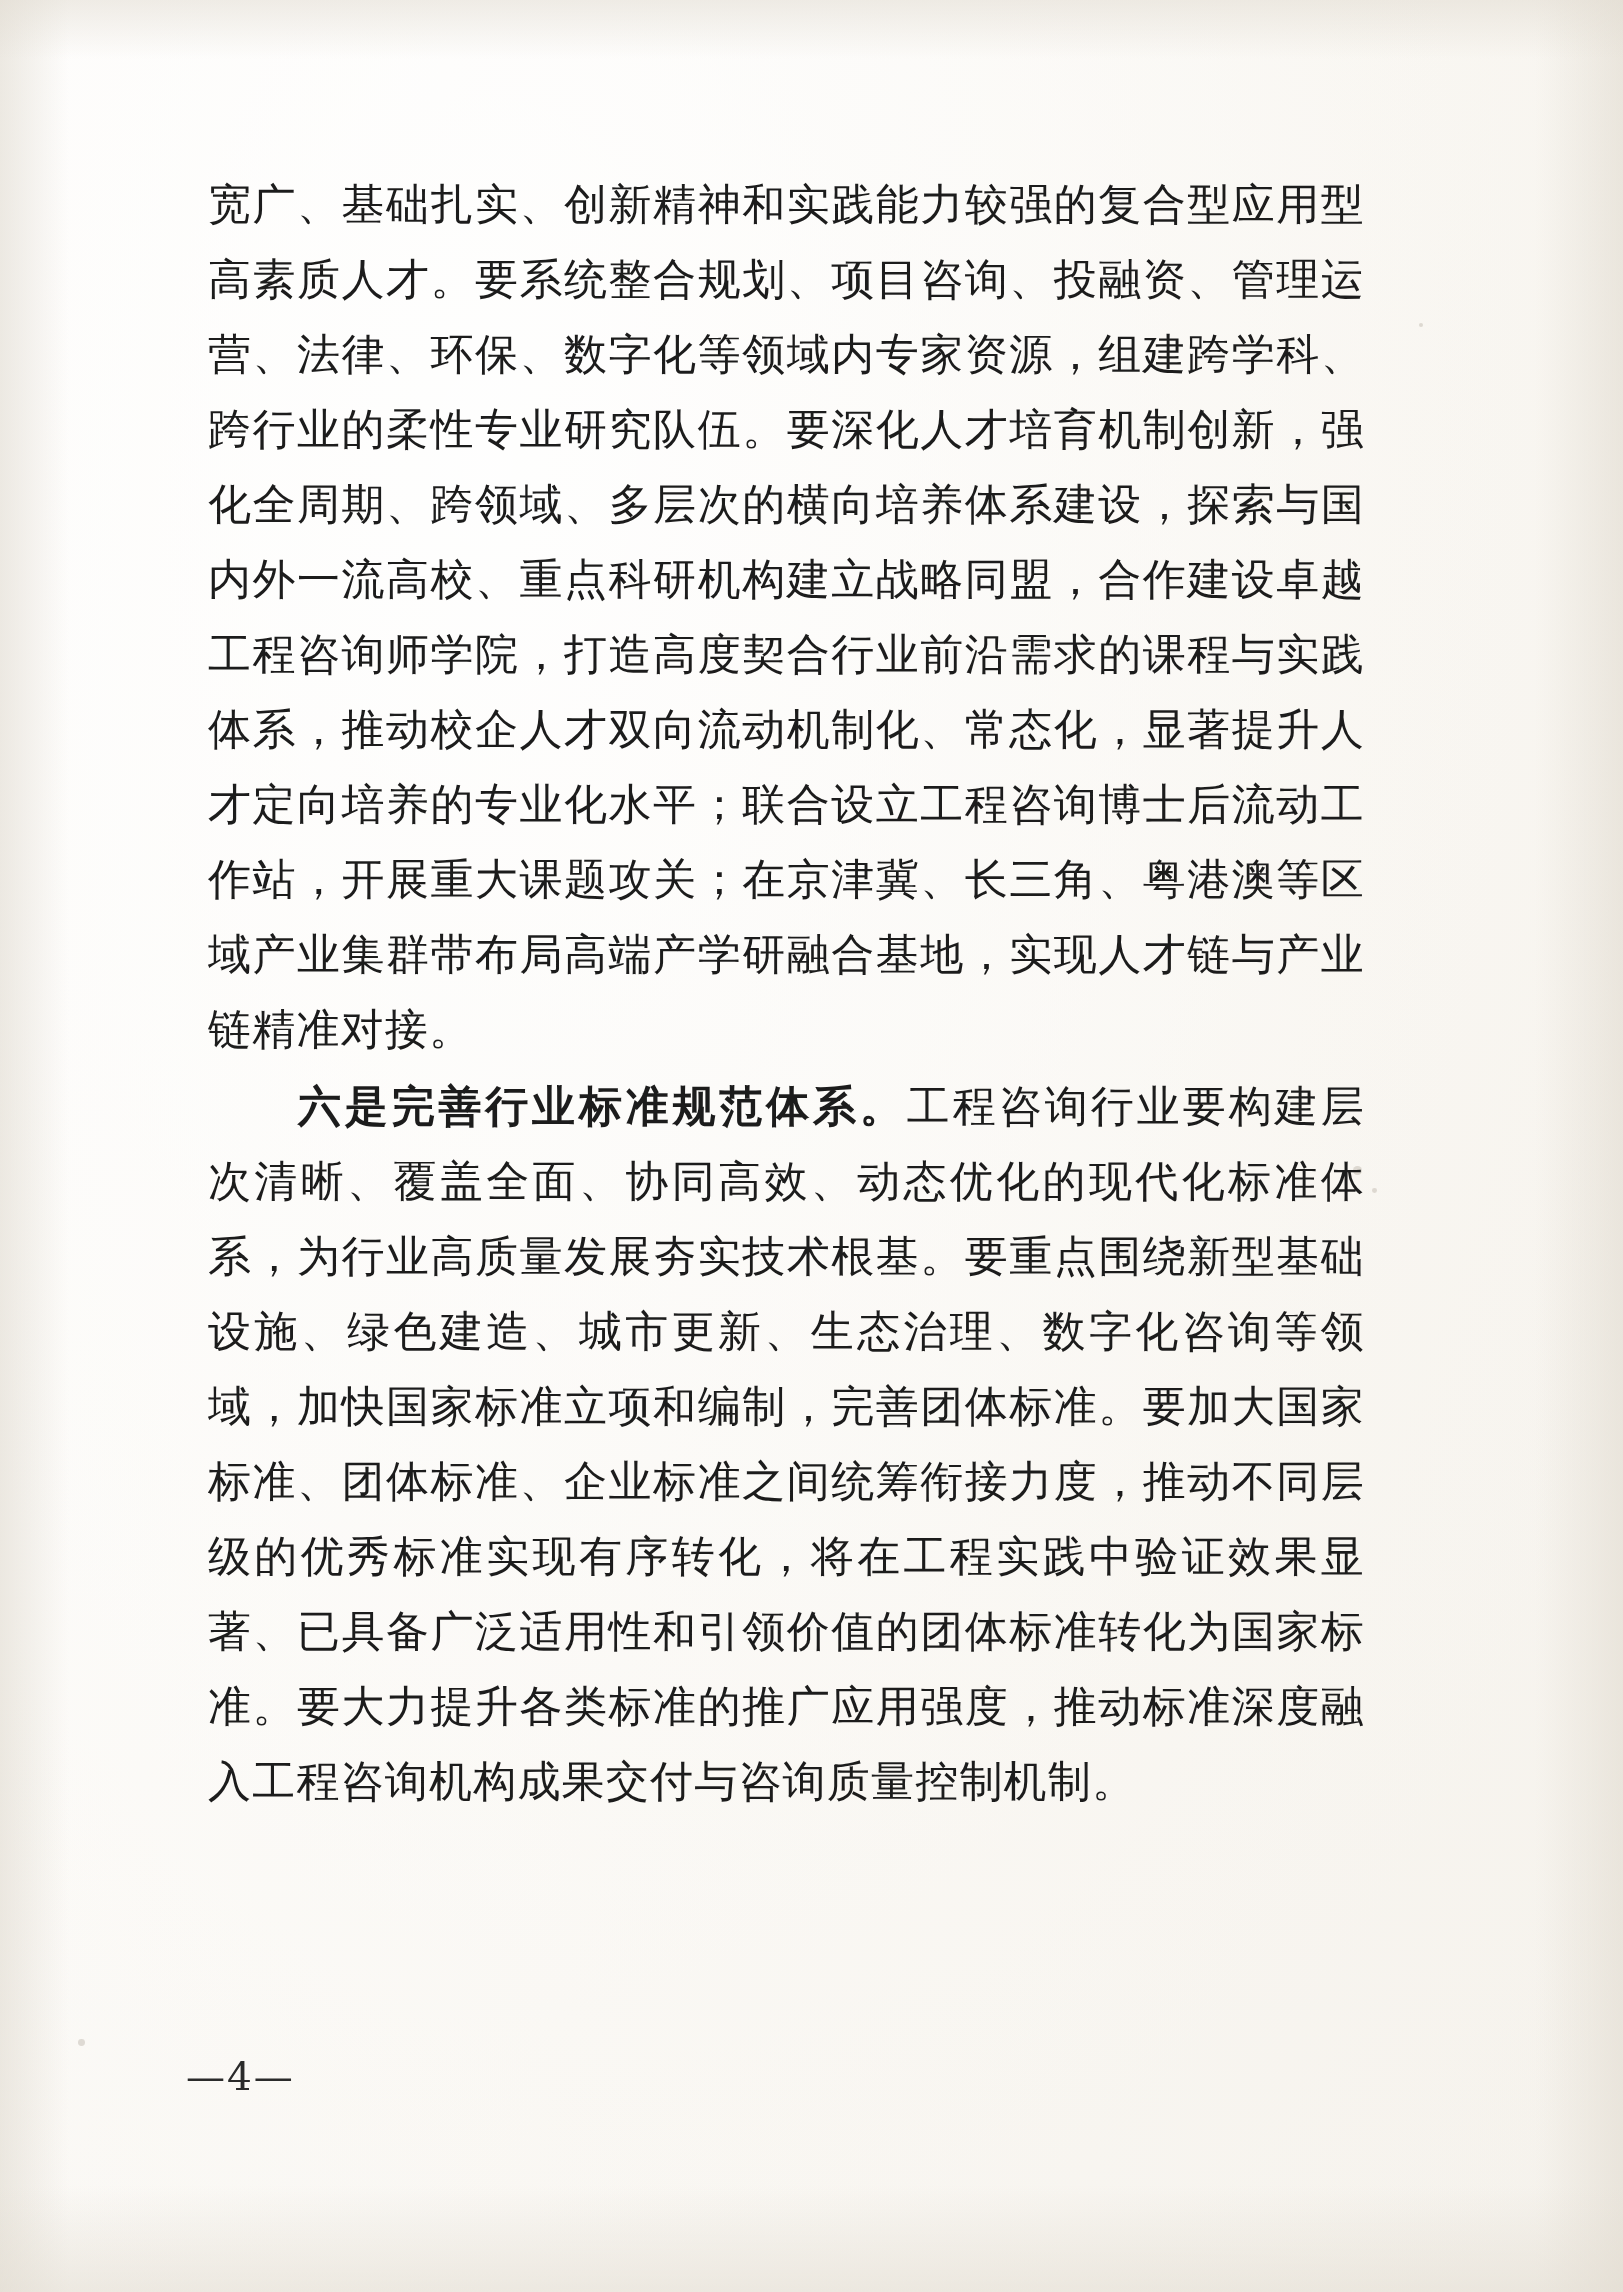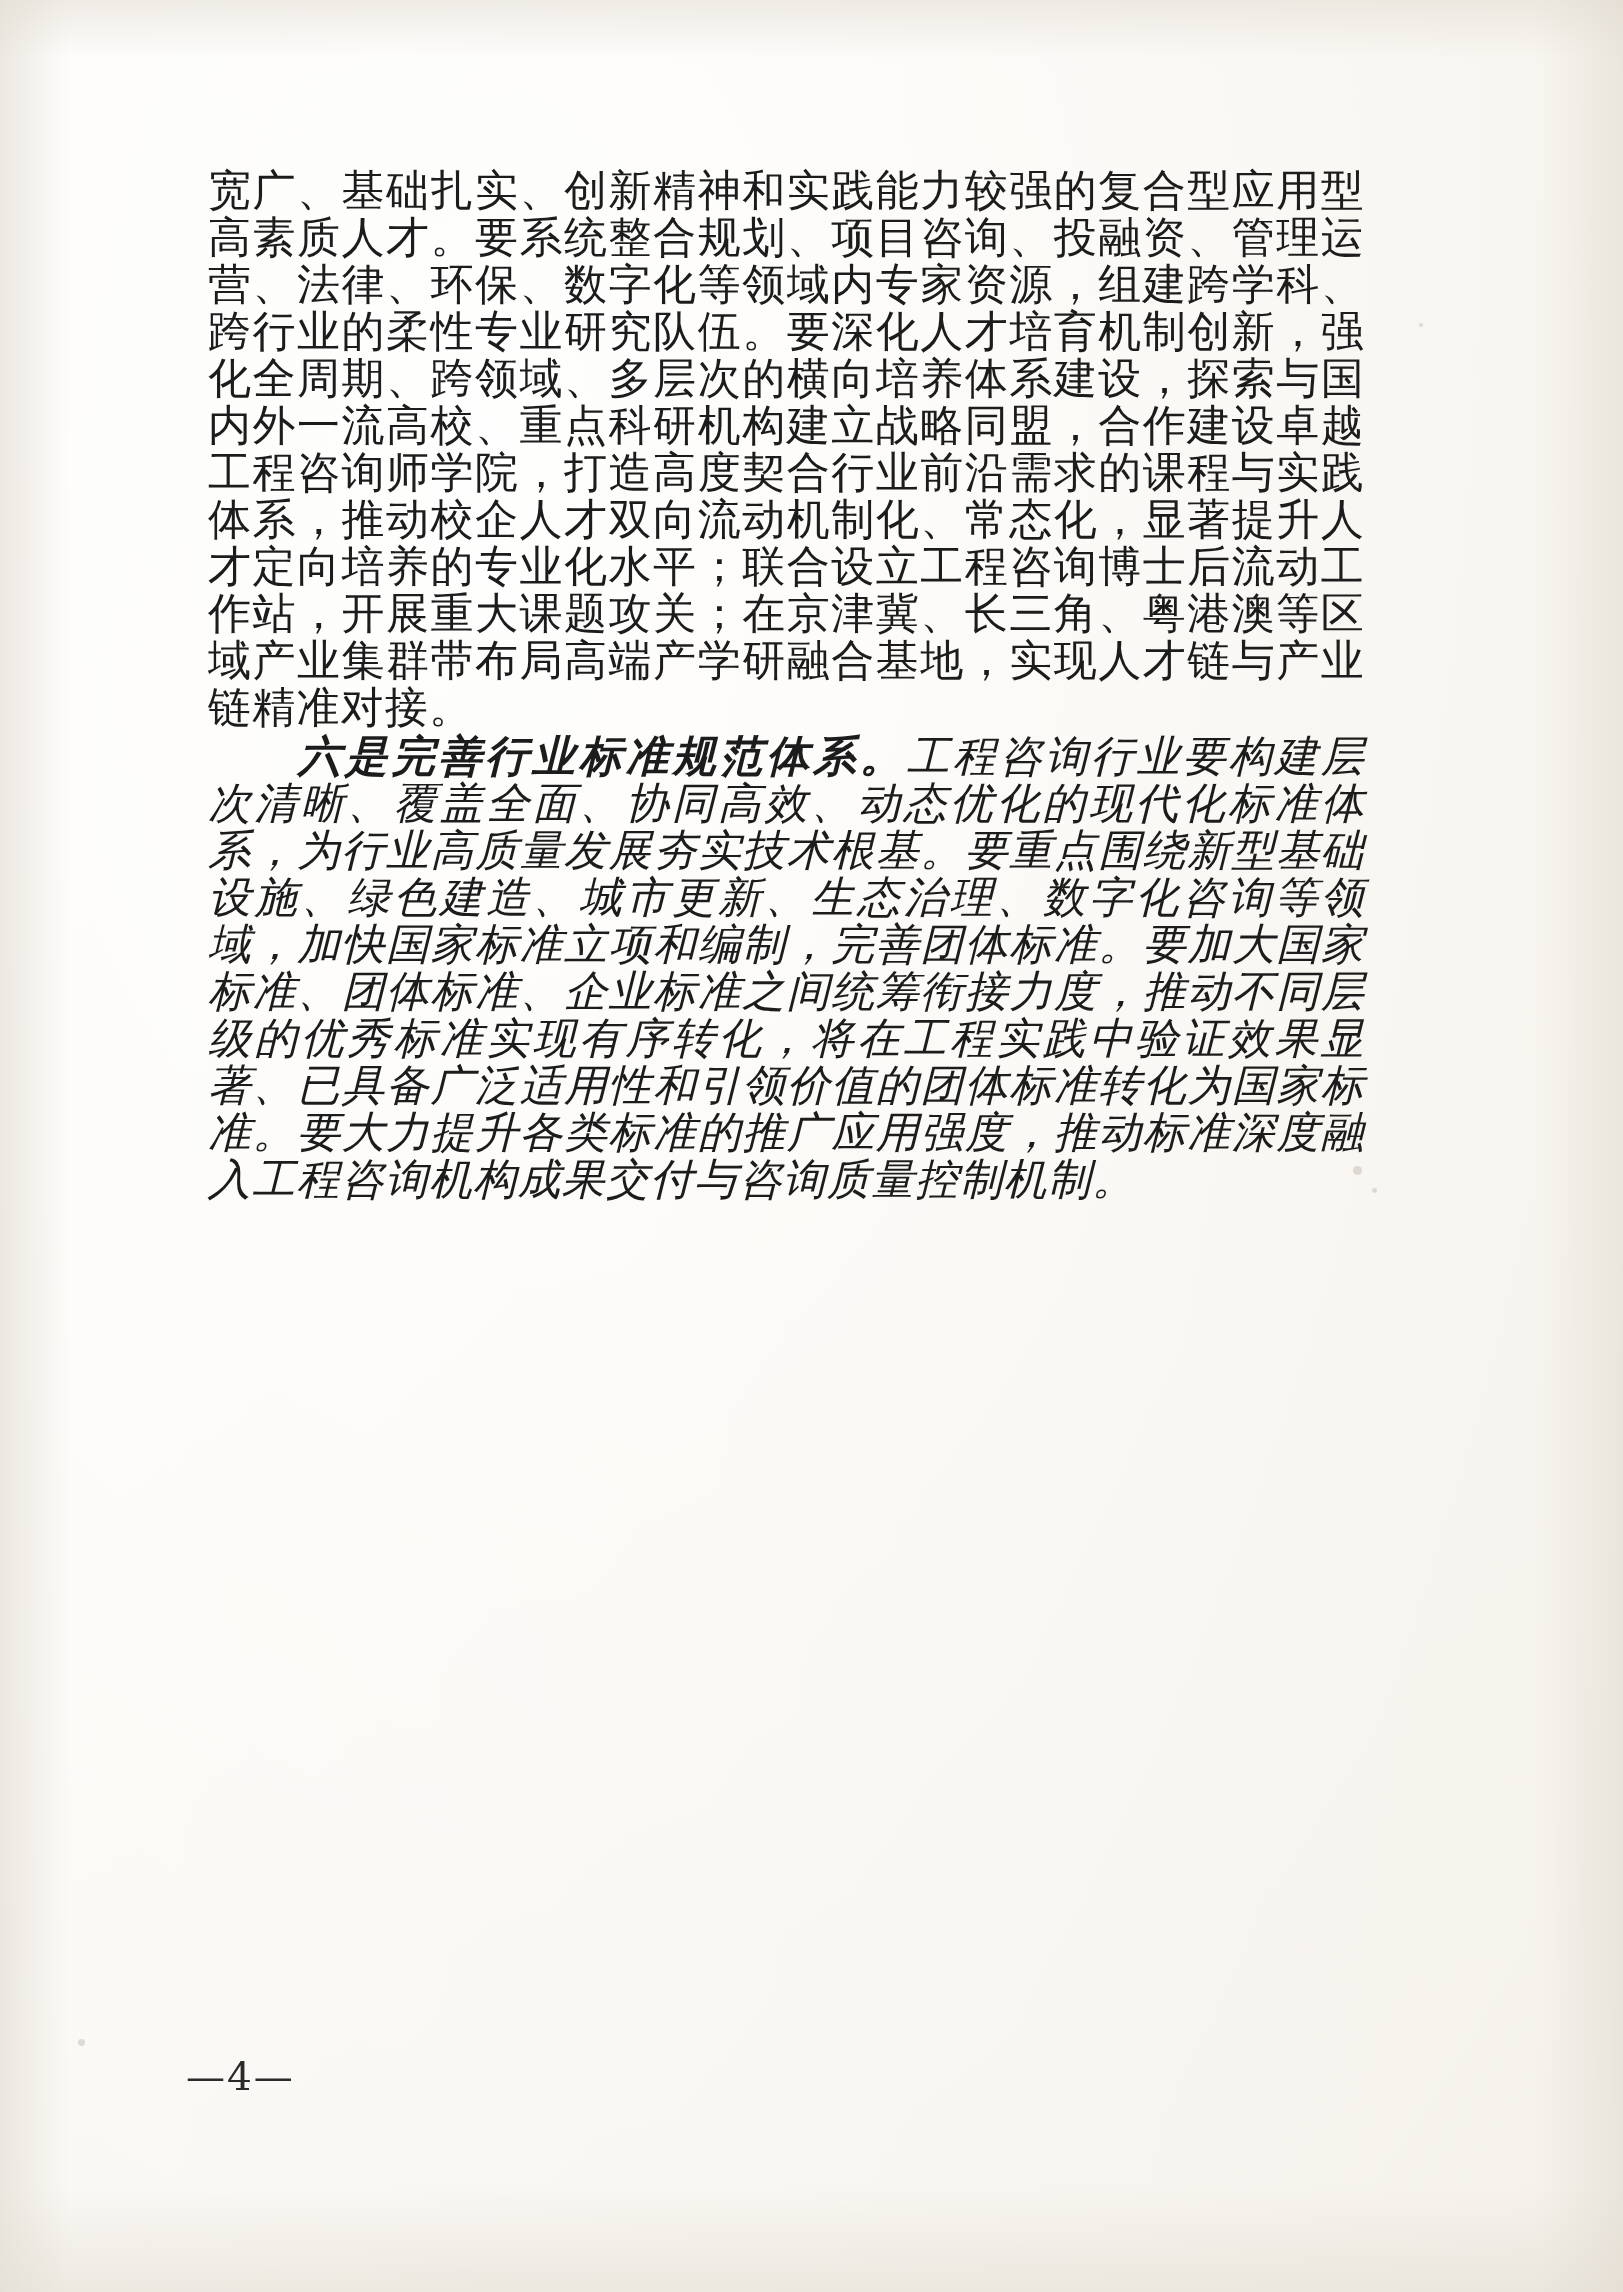--- a/index.html
+++ b/index.html
@@ -54,37 +54,36 @@
   .content {
     position: absolute;
     left: 208px;
     top: 167px;
     width: 1157px;
   }
 
   .body-text {
     font-family: "DejaVu Serif", serif;
     font-size: 43px;
-    line-height: 47px;
+    line-height: 75px;
     color: #1c1c1c;
     text-align: justify;
     text-justify: inter-ideograph;
     letter-spacing: 1.2px;
     margin: 0;
   }
 
   .para {
     margin: 0;
   }
   .para + .para {
     margin-top: 2px;
   }
   .indent {
     text-indent: 90px;
-    font-style: italic;
   }
   .lead-bold {
     font-weight: bold;
     letter-spacing: 2px;
   }
 
   .page-number {
     position: absolute;
     left: 186px;
     top: 2054px;

